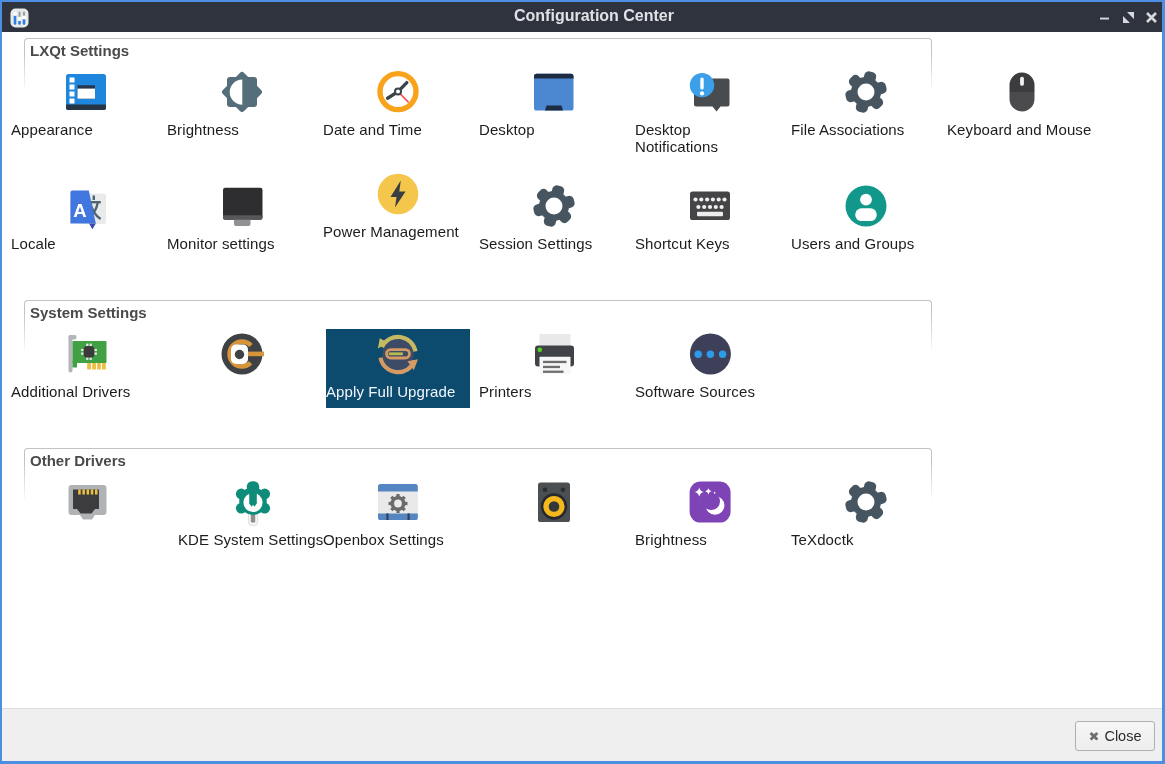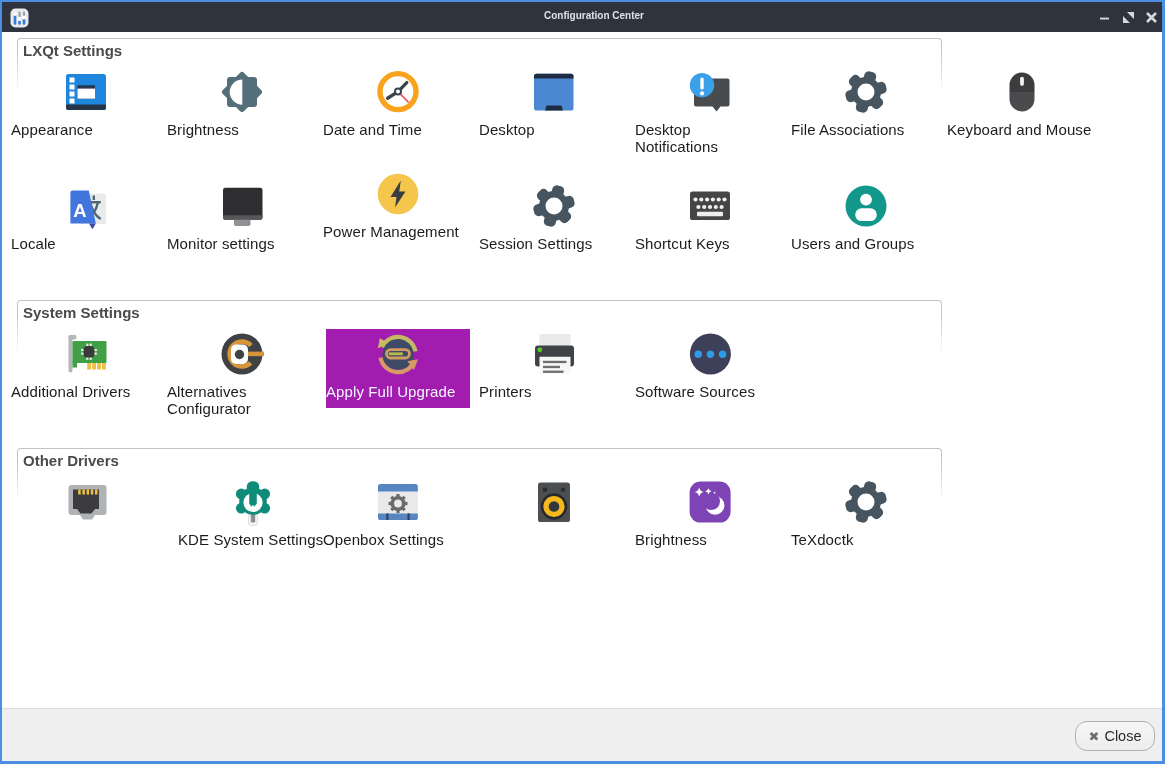--- a/index.html
+++ b/index.html
@@ -1,36 +1,36 @@
 <!DOCTYPE html>
 <html><head><meta charset="utf-8"><title>Configuration Center</title>
 <style>
 html,body{margin:0;padding:0}
 body{width:1165px;height:764px;position:relative;background:#4c8ee2;overflow:hidden;
  font-family:"Liberation Sans",sans-serif;}
 #titlebar{position:absolute;left:2px;top:2px;width:1160px;height:30px;background:#2f333e;}
 #title{position:absolute;left:0;right:0;top:0;height:30px;line-height:27px;text-align:center;
- font-size:10px;font-weight:bold;color:#dfe2e6;padding-left:24px;}
+ font-size:16px;font-weight:bold;color:#dfe2e6;padding-left:24px;}
 #appicon{position:absolute;left:8px;top:6px;}
 .ctl{position:absolute;top:8px;}
 #content{position:absolute;left:2px;top:32px;width:1160px;height:676px;background:#ffffff;}
 #footer{position:absolute;left:2px;top:708px;width:1160px;height:53px;background:#efefef;border-top:1px solid #dcdcdc;box-sizing:border-box;}
 #closebtn{position:absolute;right:7px;top:12px;width:80px;height:30px;box-sizing:border-box;
- border:1px solid #b0b0b0;border-radius:12px;background:linear-gradient(#f6f6f6,#ededed);
+ border:1px solid #b0b0b0;border-radius:3px;background:linear-gradient(#f6f6f6,#ededed);
  font-size:14.5px;color:#2b2b2b;text-align:center;line-height:28px;}
 #closebtn .x{color:#6e6e6e;font-size:13px;margin-right:5px;}
-.gb{position:absolute;left:17px;width:908px;height:60px;padding-left:17px;}
+.gb{position:absolute;left:24px;width:908px;height:60px;}
 .gb-top{position:absolute;top:0;left:0;right:0;height:14px;border:1px solid #c3c3c3;border-bottom:none;border-radius:4px 4px 0 0;}
 .gb-l,.gb-r{position:absolute;top:14px;width:1px;height:40px;background:linear-gradient(#c3c3c3,rgba(195,195,195,0));}
 .gb-l{left:0}.gb-r{right:0}
 .gb-lab{position:absolute;left:6px;top:5px;font-size:15px;font-weight:bold;color:#4a4a4a;line-height:16px;}
 .it{position:absolute;width:150px;text-align:left;padding-top:1px;}
 .it svg{display:block;margin:0 auto;}
 .lb{margin-top:5px;font-size:15px;line-height:17px;color:#1c1c1c;letter-spacing:0.1px;}
-.sel{background:#a21caf;height:78px;width:144px;}
+.sel{background:#0c4a6e;height:78px;width:144px;}
 .sel .lb{color:#f2f7fc;}
 </style></head>
 <body>
 <div id="content"></div>
 <div class="gb" style="top:38px">
     <div class="gb-top"></div>
     <div class="gb-l"></div>
     <div class="gb-r"></div>
     <div class="gb-lab">LXQt Settings</div>
   </div>
@@ -217,21 +217,20 @@
     <div class="lb">Additional Drivers</div>
   </div>
 <div class="it" style="left:167px;top:329px">
     <svg width="48" height="48" viewBox="0 0 48 48">
       <circle cx="24" cy="24" r="20.5" fill="#3e4245"></circle>
       <circle cx="24" cy="24" r="12.4" fill="none" stroke="#d6953a" stroke-width="4.6" stroke-dasharray="0 9.8 58.3 9.8"></circle>
       <rect x="27" y="21.6" width="19" height="4.6" fill="#d6953a"></rect>
       <rect x="13" y="14.5" width="17" height="19.5" rx="5" fill="#fff"></rect>
       <circle cx="21.5" cy="24.5" r="4.7" fill="#3e4245"></circle>
     </svg>
-    <div class="lb">Alternatives<br>Configurator</div>
   </div>
 <div class="it sel" style="left:326px;top:329px">
     <svg width="48" height="48" viewBox="0 0 48 48">
       <circle cx="24.2" cy="24" r="15.8" fill="#3e4b66"></circle>
       <path d="M7.9 17 A17.8 17.8 0 0 1 41.5 21.4" fill="none" stroke="#c5ba62" stroke-width="4.2"></path>
       <path d="M5.8 8.3 L14.2 12.8 L3.8 18.6 z" fill="#c5ba62"></path>
       <path d="M6.5 27.6 A17.8 17.8 0 0 0 40.7 30.6" fill="none" stroke="#d59a63" stroke-width="4.2"></path>
       <path d="M33.5 31.2 L44 29.3 L39.8 40.2 z" fill="#d59a63"></path>
       <rect x="12.5" y="19.6" width="23" height="8.4" rx="4.2" fill="none" stroke="#d59a63" stroke-width="2.8"></rect>
       <rect x="14.8" y="22.4" width="14" height="2.8" fill="#b9bc4b"></rect>

